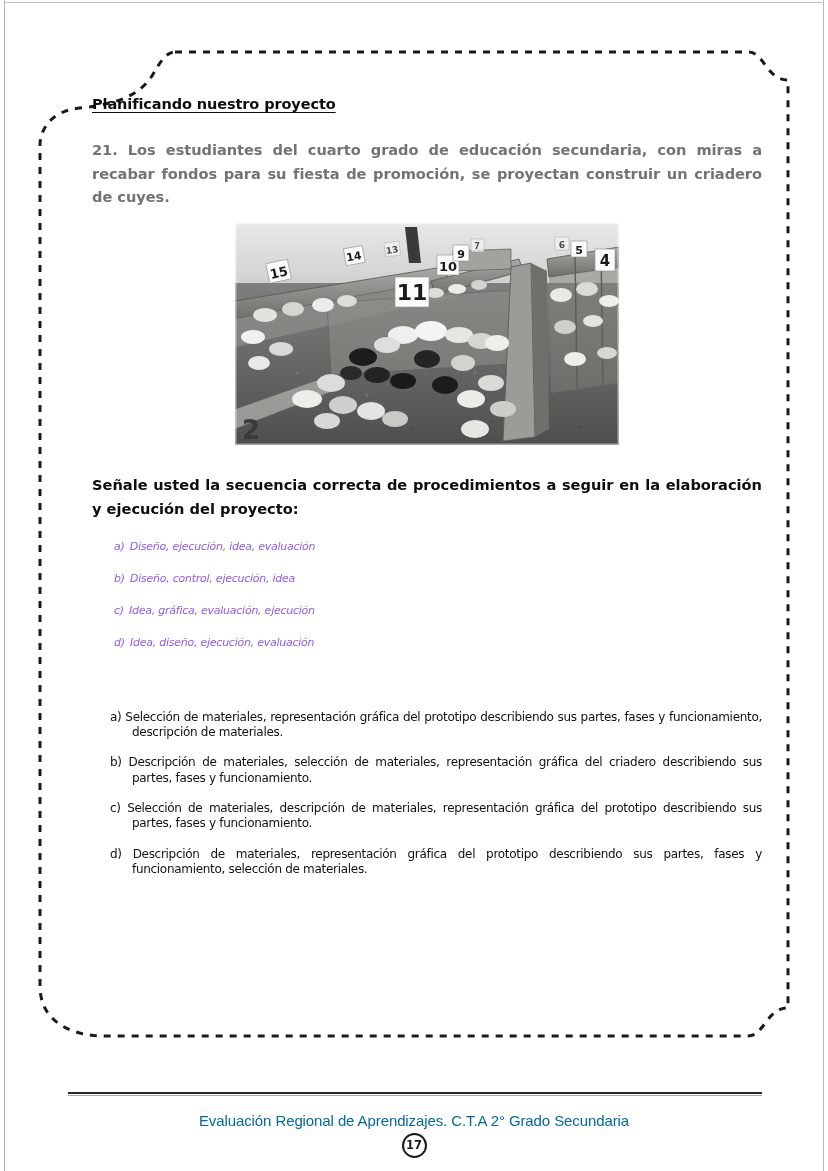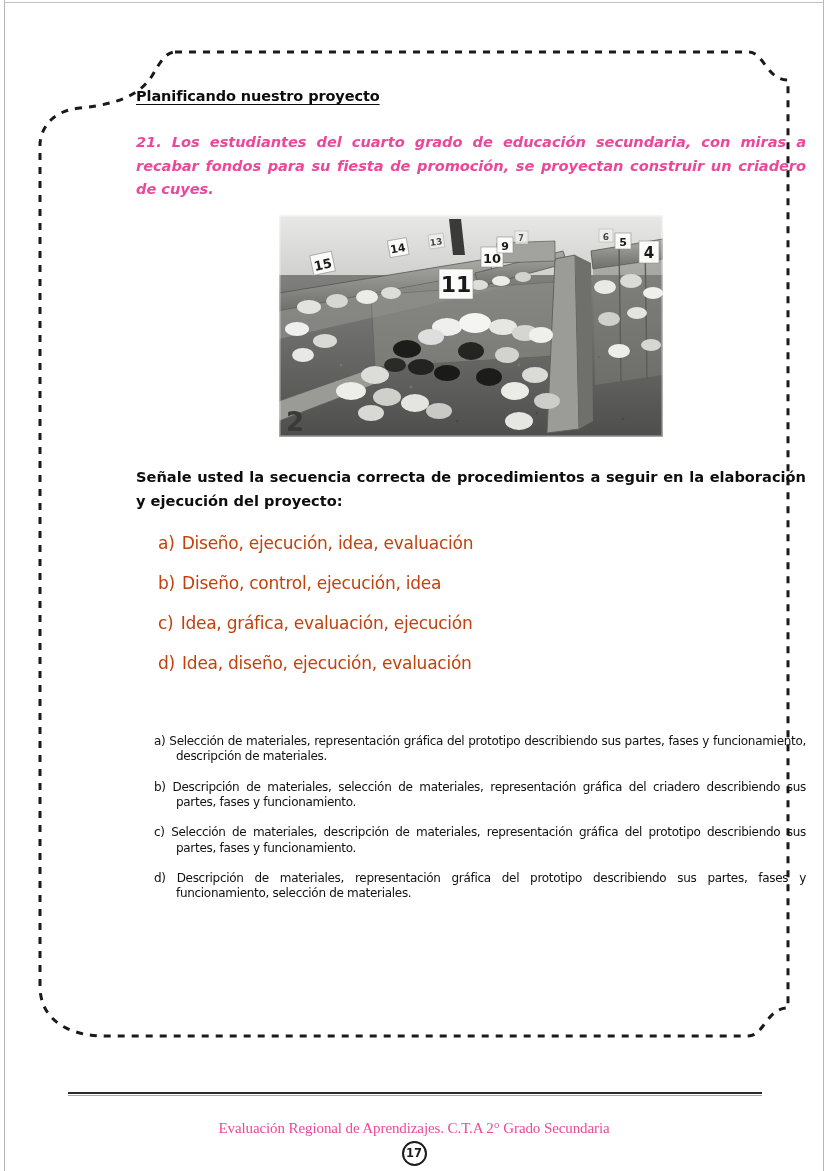--- a/index.html
+++ b/index.html
@@ -48,47 +48,45 @@
     left: 0; top: 0;
     width: 828px;
     height: 1171px;
     pointer-events: none;
   }
 
   
   .content {
     position: absolute;
     left: 92px;
-    top: 88px;
+    top: 96px;
     width: 670px;
-    margin-left: 44px;
   }
 
   .section-heading {
     font-size: 14.5px;
     font-weight: bold;
     letter-spacing: -0.1px;
     text-decoration: underline;
     text-underline-offset: 3px;
     margin: 0 0 26px 0;
     color: #0d0d0d;
   }
 
   .question {
     margin: 0;
   }
   .q-stem {
     font-size: 14.6px;
     font-weight: bold;
     line-height: 1.62;
     text-align: justify;
-    color: #ec4899;
+    color: #737373;
     letter-spacing: -0.05px;
     margin: 0;
-    font-style: italic;
   }
   .q-stem.hang22 {
     padding-left: 33px;
     text-indent: -33px;
   }
 
   .figure {
     margin: 14px 0 0 0;
     text-align: center;
   }
@@ -111,26 +109,27 @@
     margin: 24px 0 0 0;
   }
 
   .options {
     margin: 16px 0 0 0;
     padding: 0;
     list-style: none;
   }
   .options.q21 { margin-top: 20px; }
   .opt21 {
-    font-size: 17px;
+    font-size: 11px;
     line-height: 1.35;
-    color: #c2410c;
+    color: #8b5cf6;
     margin: 0 0 17px 22px;
     letter-spacing: -0.25px;
     font-weight: 500;
+    font-style: italic;
   }
   .opt21 .marker { margin-right: 2px; }
 
   .opt22 {
     font-size: 12px;
     line-height: 1.28;
     color: #111111;
     margin: 0 0 15px 18px;
     padding-left: 22px;
     text-indent: -22px;
@@ -158,25 +157,25 @@
   }
   .footer-rule .r1 {
     position: absolute; left: 0; top: 0; width: 100%; height: 2px;
     background: #2a2a2a;
   }
   .footer-rule .r2 {
     position: absolute; left: 0; top: 3px; width: 100%; height: 1px;
     background: #a9a9a9;
   }
   .footer-text {
-    margin-top: 28px;
+    margin-top: 20px;
     font-size: 15px;
-    color: #ec4899;
+    color: #0369a1;
     letter-spacing: -0.1px;
-    font-family: Liberation Serif, serif;
+    font-family: Liberation Sans, sans-serif;
   }
   .page-number-wrap {
     margin-top: 4px;
     display: flex;
     justify-content: center;
   }
   .page-number {
     width: 21px;
     height: 21px;
     border: 2.5px solid #1a1a1a;

